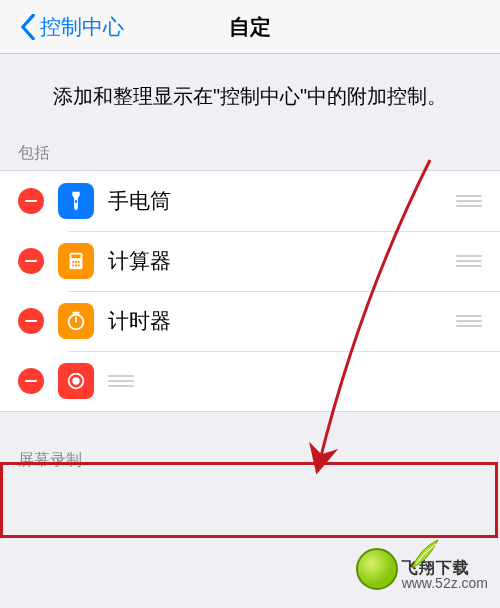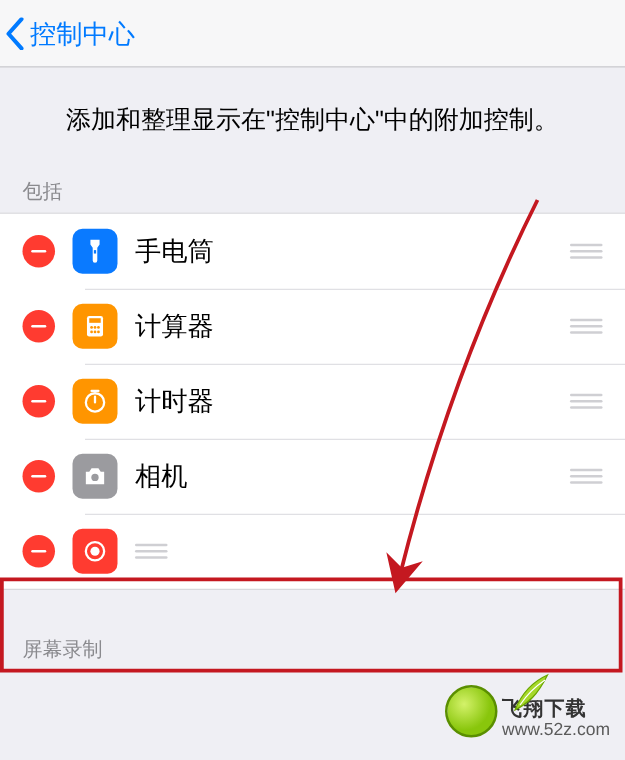--- a/index.html
+++ b/index.html
@@ -17,21 +17,21 @@
     border-bottom: 1px solid #c8c8cc;
     display: flex;
     align-items: center;
     position: relative;
   }
   .back {
     display: flex;
     align-items: center;
     color: #007aff;
     font-size: 21px;
-    padding-left: 4px;
+    padding-left: 20px;
     cursor: pointer;
   }
   .back svg { width: 16px; height: 26px; }
   .back-label { margin-left: 4px; }
   .title {
     position: absolute;
     left: 0; right: 0;
     text-align: center;
     font-size: 21px;
     font-weight: 600;
@@ -161,20 +161,21 @@
 </head>
 <body>
 
 <div class="navbar">
   <div class="back">
     <svg viewBox="0 0 12 20">
       <polyline points="10,1 2,10 10,19" fill="none" stroke="#007aff" stroke-width="2.5" stroke-linecap="round" stroke-linejoin="round"></polyline>
     </svg>
     <span class="back-label">控制中心</span>
   </div>
+  <div class="title">自定</div>
 </div>
 
 <div class="desc">添加和整理显示在"控制中心"中的附加控制。</div>
 
 <div class="section-label">包括</div>
 
 <div class="list">
 
   <div class="row">
     <div class="remove"></div>
@@ -223,35 +224,20 @@
         </svg>
     </div>
     <div class="row-label">计时器</div>
     <div class="grip">
         <span></span>
         <span></span>
         <span></span>
       </div>
   </div>
 
-  <div class="row">
-    <div class="remove"></div>
-    <div class="appicon" style="background:#9b9b9f">
-      <svg viewBox="0 0 24 24">
-          <path d="M4 8h3l2-3h6l2 3h3v11H4V8z" fill="#fff"></path>
-          <circle cx="12" cy="13" r="3.2" fill="#9b9b9f"></circle>
-        </svg>
-    </div>
-    <div class="row-label">相机</div>
-    <div class="grip">
-        <span></span>
-        <span></span>
-        <span></span>
-      </div>
-  </div>
 
   <div class="row">
     <div class="remove"></div>
     <div class="appicon" style="background:#ff3b30">
       <svg viewBox="0 0 24 24">
           <circle cx="12" cy="12" r="8" fill="none" stroke="#fff" stroke-width="2"></circle>
           <circle cx="12" cy="12" r="4" fill="#fff"></circle>
         </svg>
     </div>
     <div class="grip">

